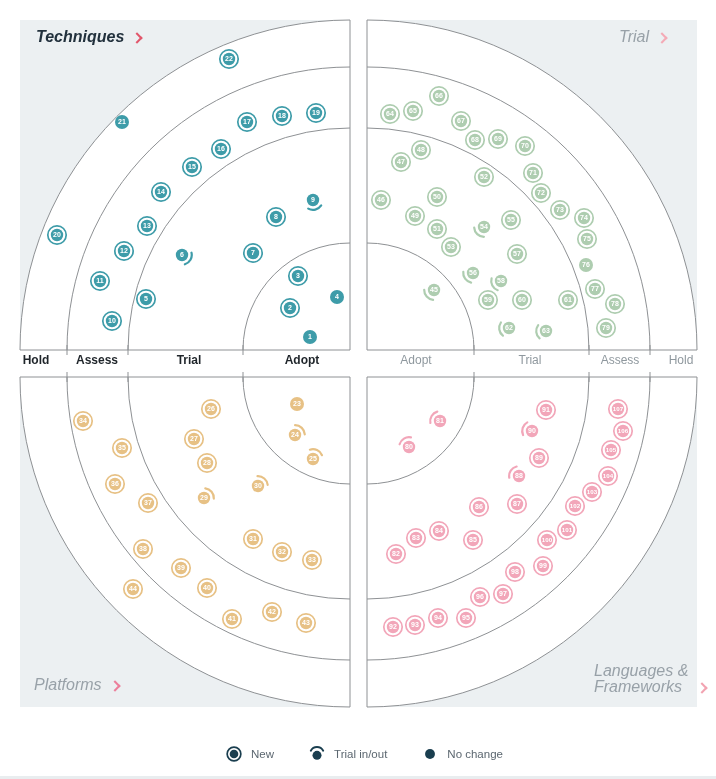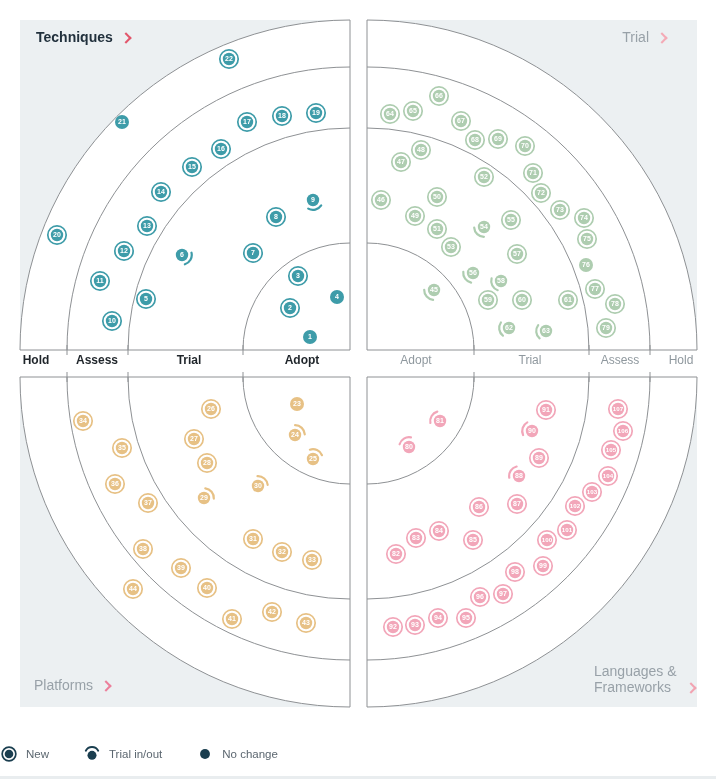--- a/index.html
+++ b/index.html
@@ -1,35 +1,35 @@
 <!DOCTYPE html>
 <html><head>
 <meta charset="utf-8">
 <style>
   html,body{margin:0;padding:0;background:#fff;}
   .radar{position:relative;width:716px;height:779px;background:#fff;
          font-family:"Liberation Sans",sans-serif;overflow:hidden;}
   #radar-svg{position:absolute;left:0;top:0;}
-  .qlabel{position:absolute;font-size:14px;color:#98A1A8;display:flex;
-          align-items:center;gap:9px;cursor:pointer;line-height:16px;}
+  .qlabel{position:absolute;font-size:16px;color:#98A1A8;display:flex;
+          align-items:center;gap:9px;cursor:pointer;line-height:16px;font-style:italic;}
   .qlabel.active{color:#22313D;font-weight:bold;}
   .qlabel .chev{display:inline-block;width:6px;height:6px;border-top:2px solid;
           border-right:2px solid;transform:rotate(45deg);margin-top:1px;}
   .chev-tech{border-color:#E2566B !important;}
   .chev-tools{border-color:#F4AAB6 !important;}
   .chev-plat{border-color:#EC7F9B !important;}
   .chev-lang{border-color:#F2A3B1 !important;}
   .qlabel.two-line{flex-direction:column;align-items:flex-start;gap:0;text-align:center;}
   .qlabel.two-line .l2{display:flex;align-items:center;gap:16px;}
   .rlabel{position:absolute;top:353px;transform:translateX(-50%);font-size:12px;
           white-space:nowrap;}
   .rlabel.bold{font-weight:bold;color:#1F252A;}
   .rlabel.gray{color:#8F989E;}
-  .legend{position:absolute;top:745px;left:0;right:0;display:flex;
-          align-items:center;gap:34px;}
+  .legend{position:absolute;top:745px;left:12px;right:0;display:flex;
+          justify-content:center;align-items:center;gap:34px;}
   .legend-item{display:flex;align-items:center;gap:8px;font-size:11.5px;color:#5C6770;}
   .legend-item svg{display:block;}
   .bottom-strip{position:absolute;left:0;right:0;top:776px;height:3px;background:#E9EDEF;}
 </style>
 </head>
 <body>
 
 <div class="radar">
   <svg id="radar-svg" width="716" height="740">
       <g>

